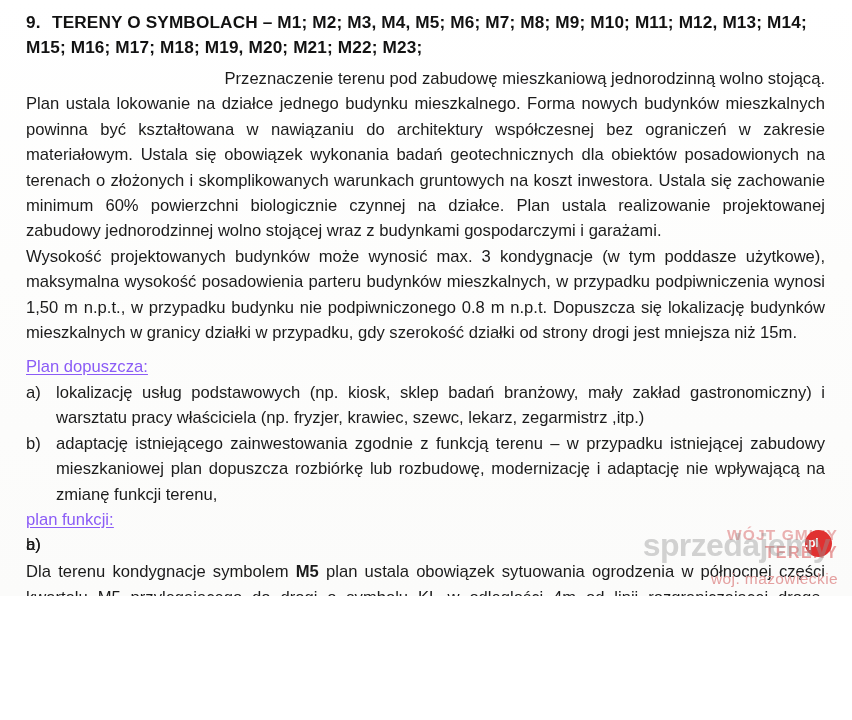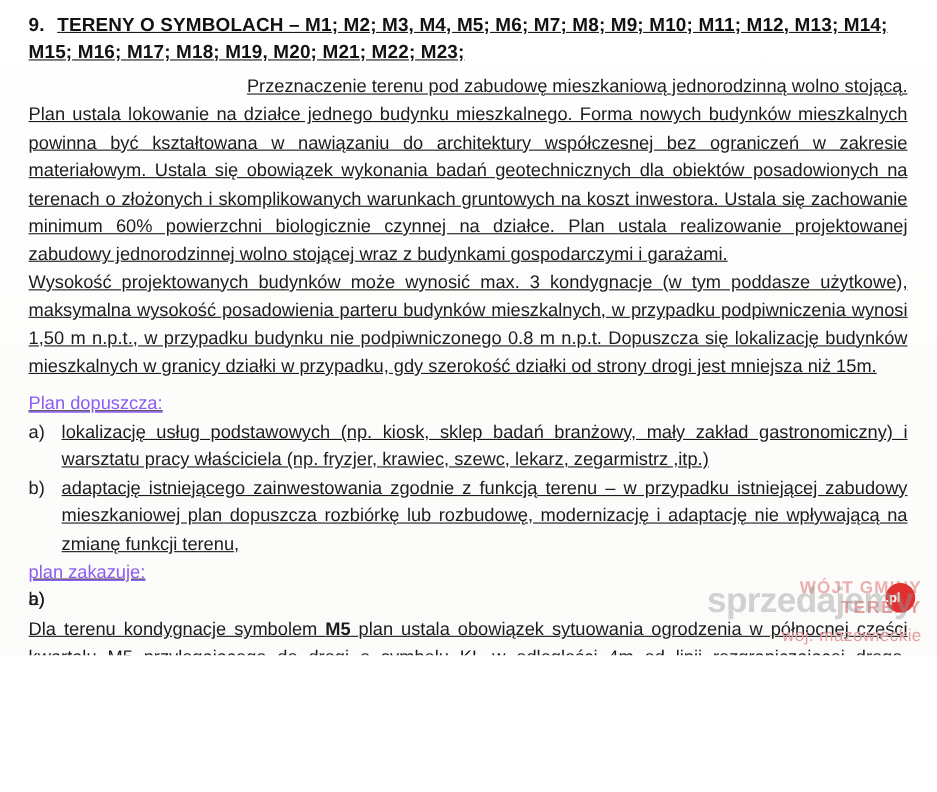--- a/index.html
+++ b/index.html
@@ -9,21 +9,20 @@
     background: #ffffff;
   }
   .page {
     position: relative;
     width: 852px;
     height: 596px;
     background: #fdfdfd;
     overflow: hidden;
     font-family: "Liberation Sans", sans-serif;
     color: #1b1b1b;
-    text-decoration: underline;
     -webkit-font-smoothing: antialiased;
   }
 
   
   .paper-tint {
     position: absolute;
     inset: 0;
     background: linear-gradient(180deg, #ffffff 0%, #fdfdfc 45%, #fbfbfa 100%);
     pointer-events: none;
   }
@@ -198,21 +197,21 @@
         <span class="marker">a)</span>
         <span>lokalizację usług podstawowych (np. kiosk, sklep badań branżowy, mały zakład gastronomiczny) i warsztatu pracy właściciela (np. fryzjer, krawiec, szewc, lekarz, zegarmistrz ,itp.)</span>
       </li>
       <li>
         <span class="marker">b)</span>
         <span>adaptację istniejącego zainwestowania zgodnie z funkcją terenu – w przypadku istniejącej zabudowy mieszkaniowej plan dopuszcza rozbiórkę lub rozbudowę, modernizację i adaptację nie wpływającą na zmianę funkcji terenu,</span>
       </li>
     </ul>
 
     <div class="subhead">
-      <span>plan zakazuje:</span>
+      <span>plan funkcji:</span>
     </div>
     <ul class="lettered">
       <li>
         <span class="marker">a)</span>
       </li>
       <li>
         <span class="marker">b)</span>
       </li>
     </ul>
 

